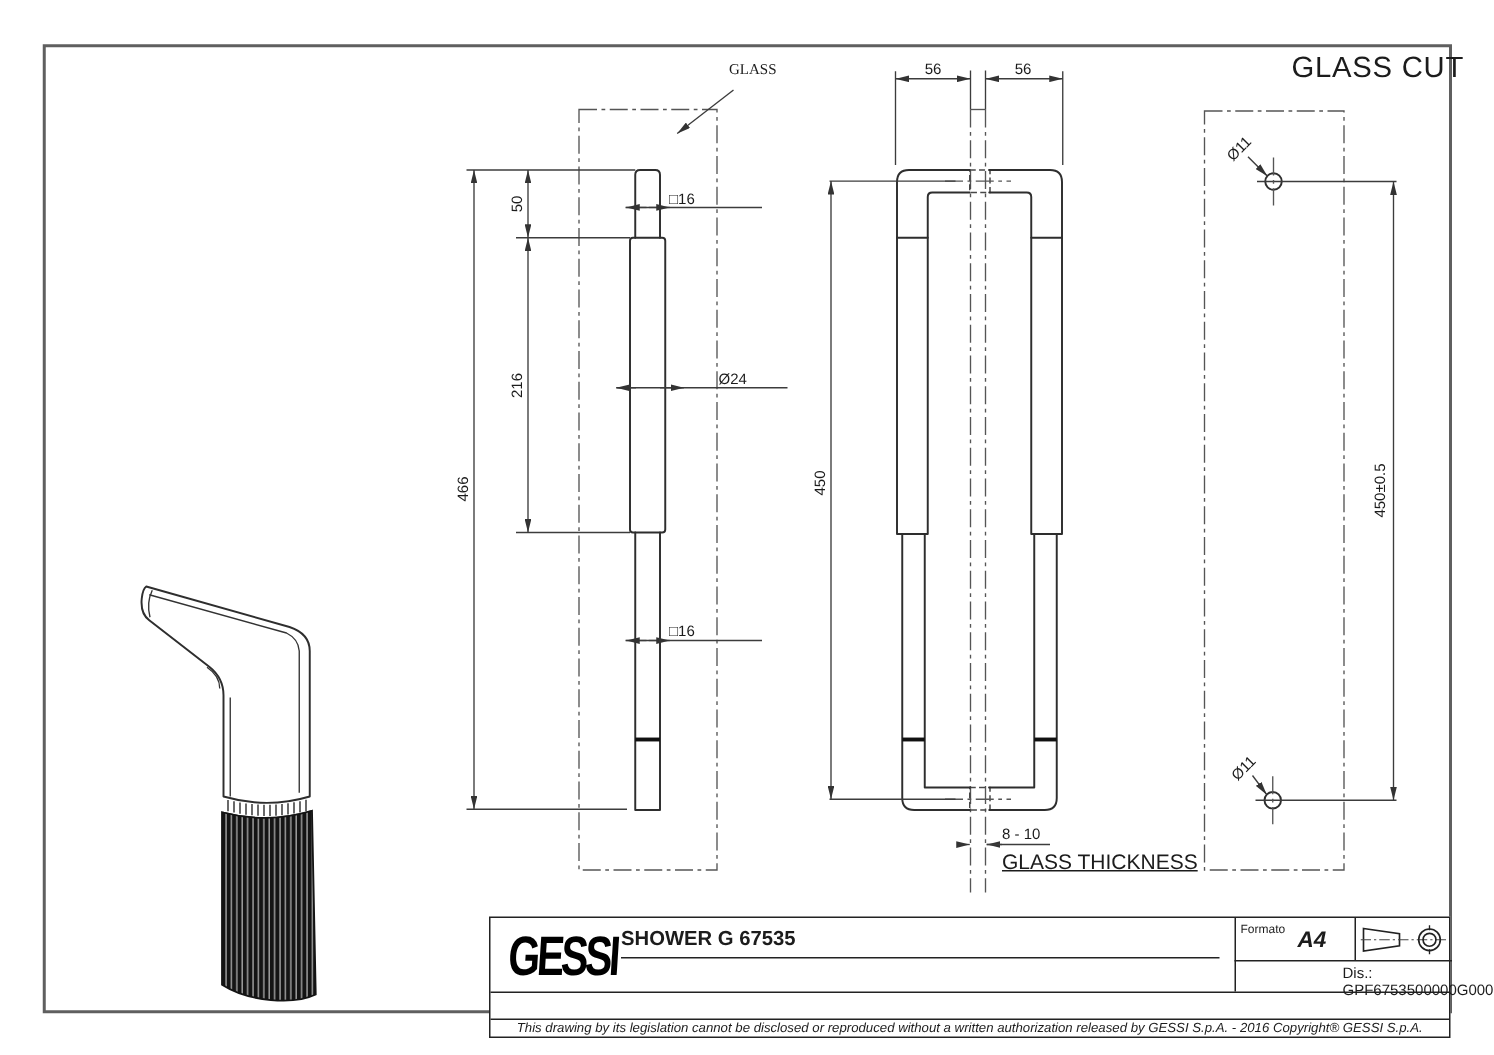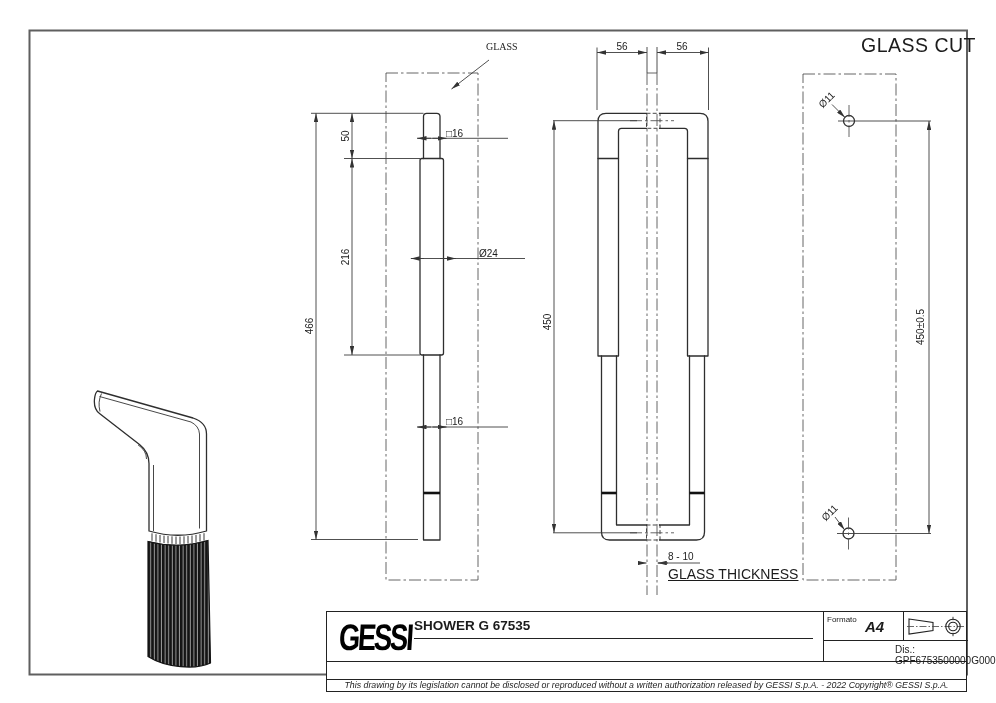--- a/index.html
+++ b/index.html
@@ -217,16 +217,16 @@
 
     <svg style="position:absolute;left:580px;top:4px;" width="60" height="21" viewBox="0 0 60 21">
       <path d="M2,3 L26,6.5 L26,14.5 L2,18 Z" fill="none" stroke="#222" stroke-width="1.1"></path>
       <path d="M0,10.5 H58" fill="none" stroke="#444" stroke-width=".8" stroke-dasharray="7 2 1.5 2"></path>
       <circle cx="46" cy="10.5" r="7.2" fill="none" stroke="#222" stroke-width="1.1"></circle>
       <circle cx="46" cy="10.5" r="4.3" fill="none" stroke="#222" stroke-width="1.1"></circle>
       <path d="M46,.8 V4.2 M46,16.8 V20.2" stroke="#222" stroke-width=".9"></path>
     </svg>
 
     <div class="tb-dis">Dis.: GPF6753500000G000</div>
-    <div class="tb-discl">This drawing by its legislation cannot be disclosed or reproduced without a written authorization released by GESSI S.p.A. - 2022 Copyright® GESSI S.p.A.</div>
+    <div class="tb-discl">This drawing by its legislation cannot be disclosed or reproduced without a written authorization released by GESSI S.p.A. - 2016 Copyright® GESSI S.p.A.</div>
   </div>
 
 </div>
 
 </body></html>

